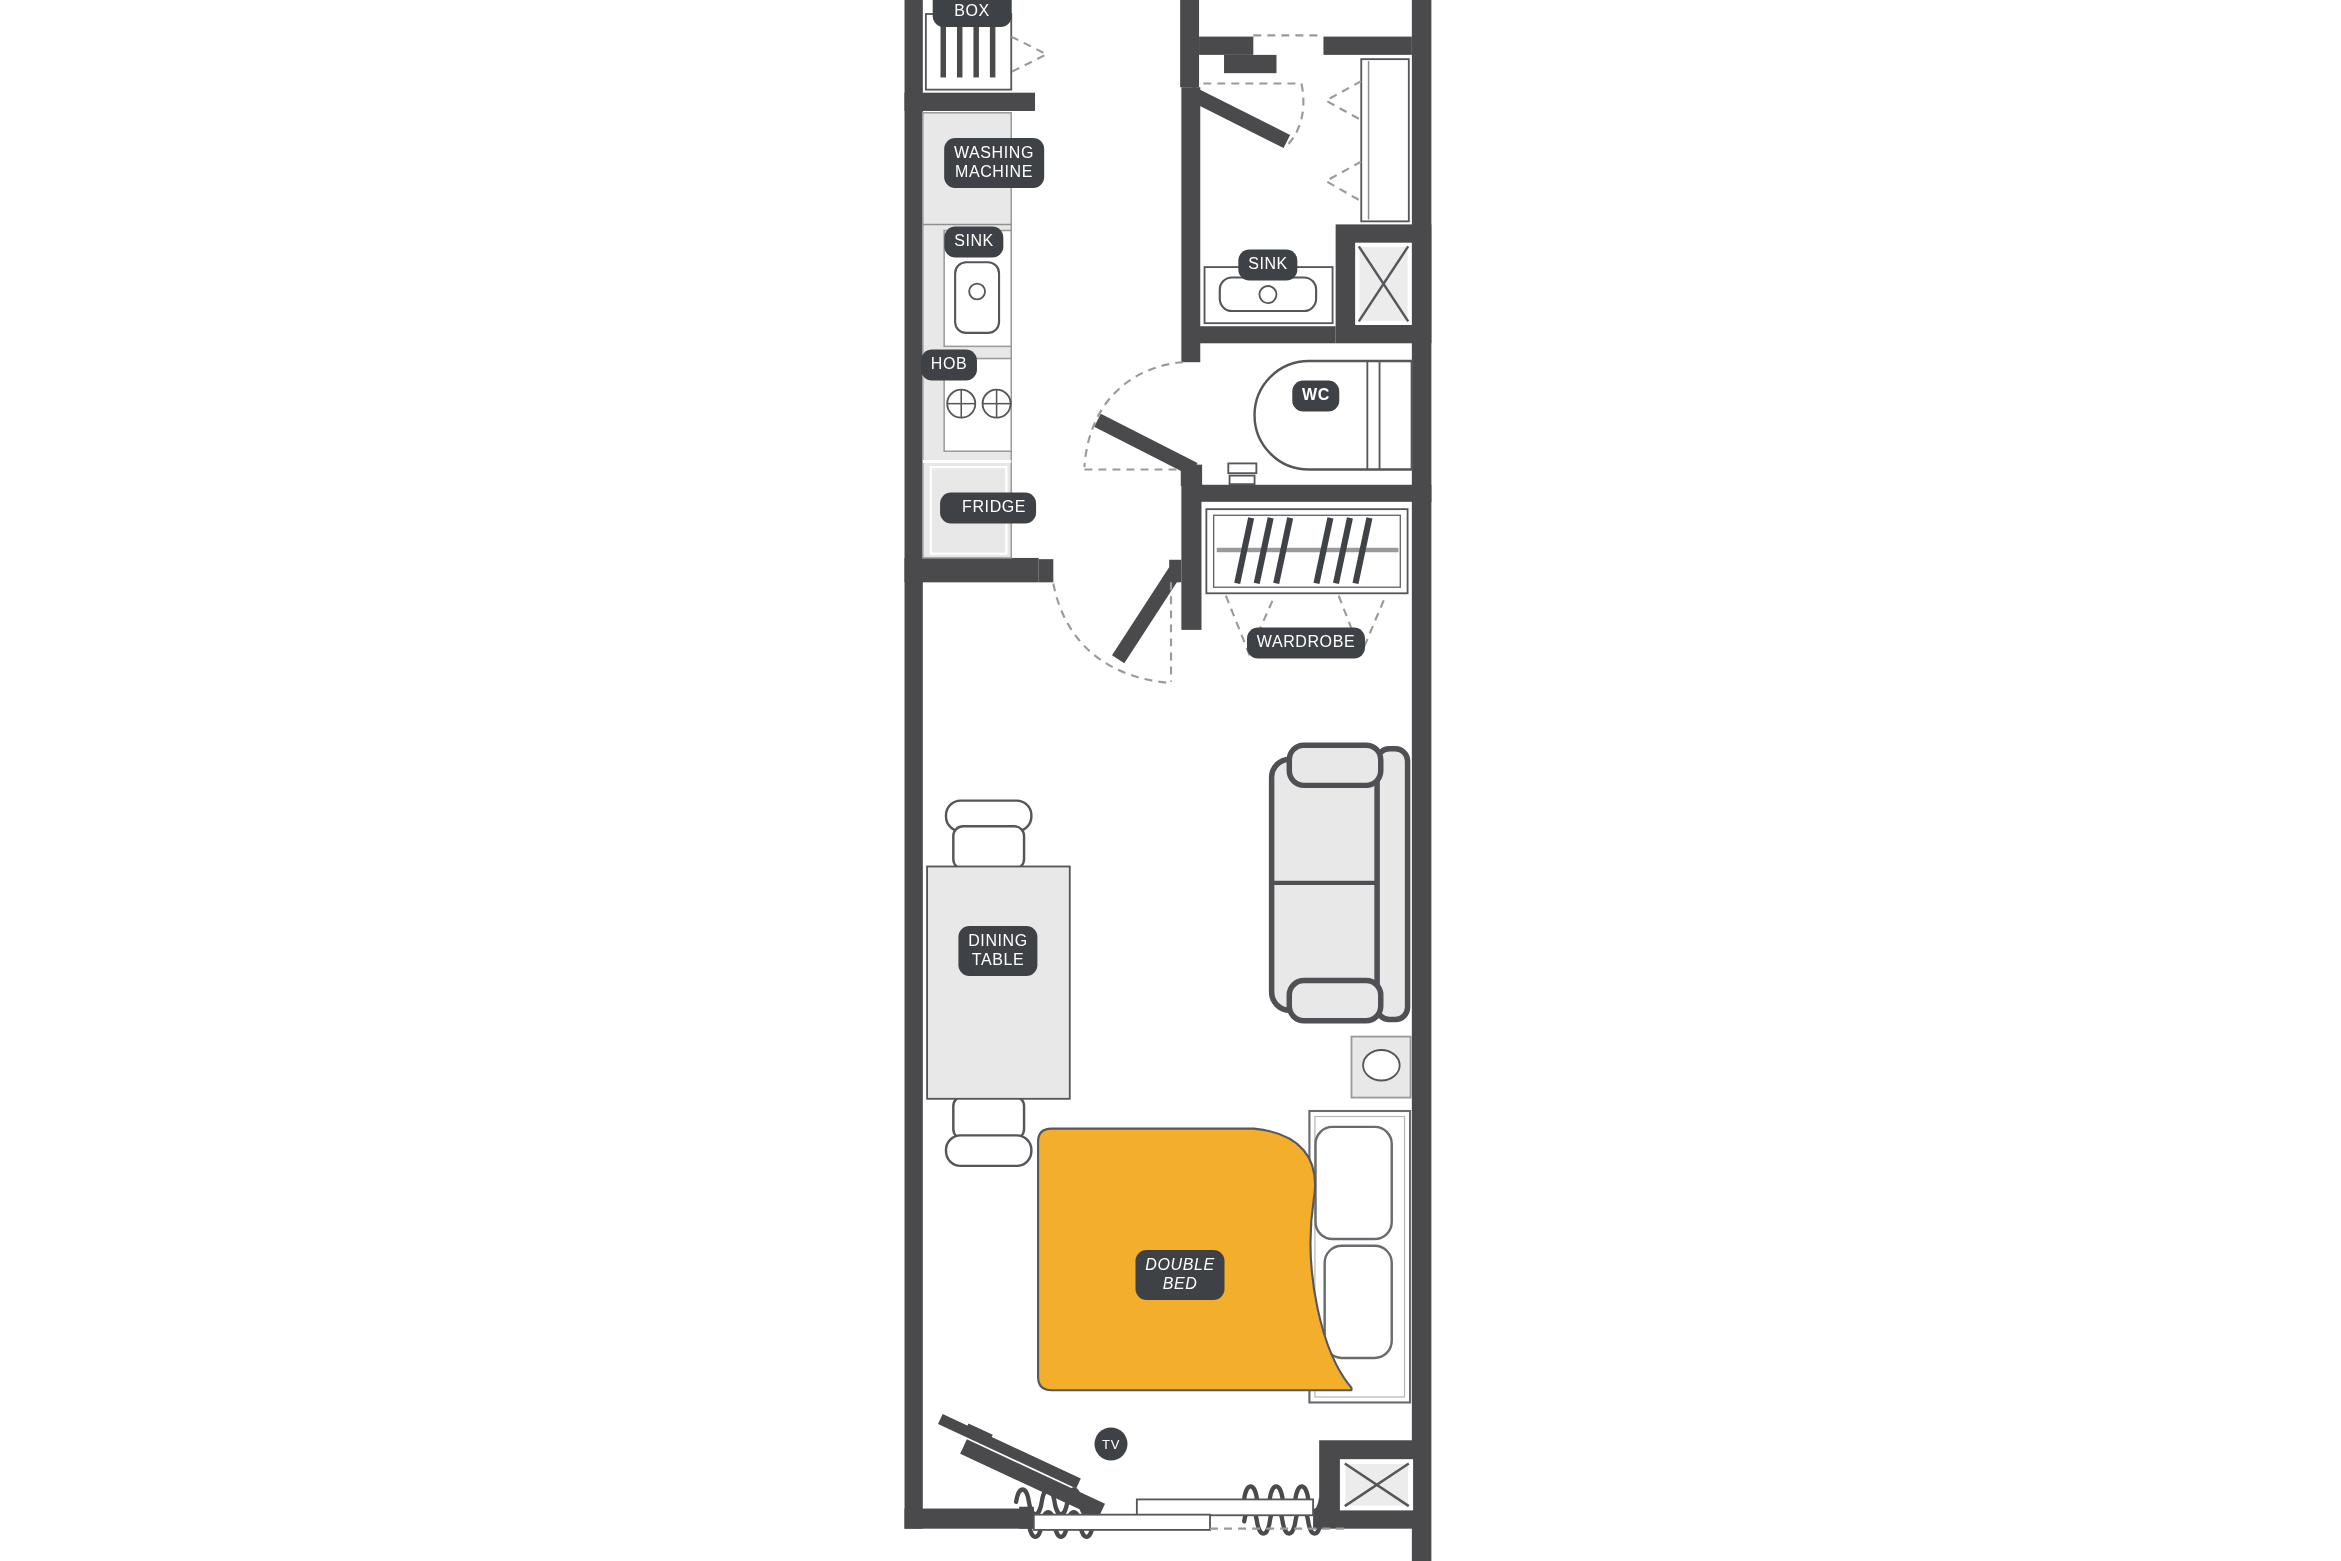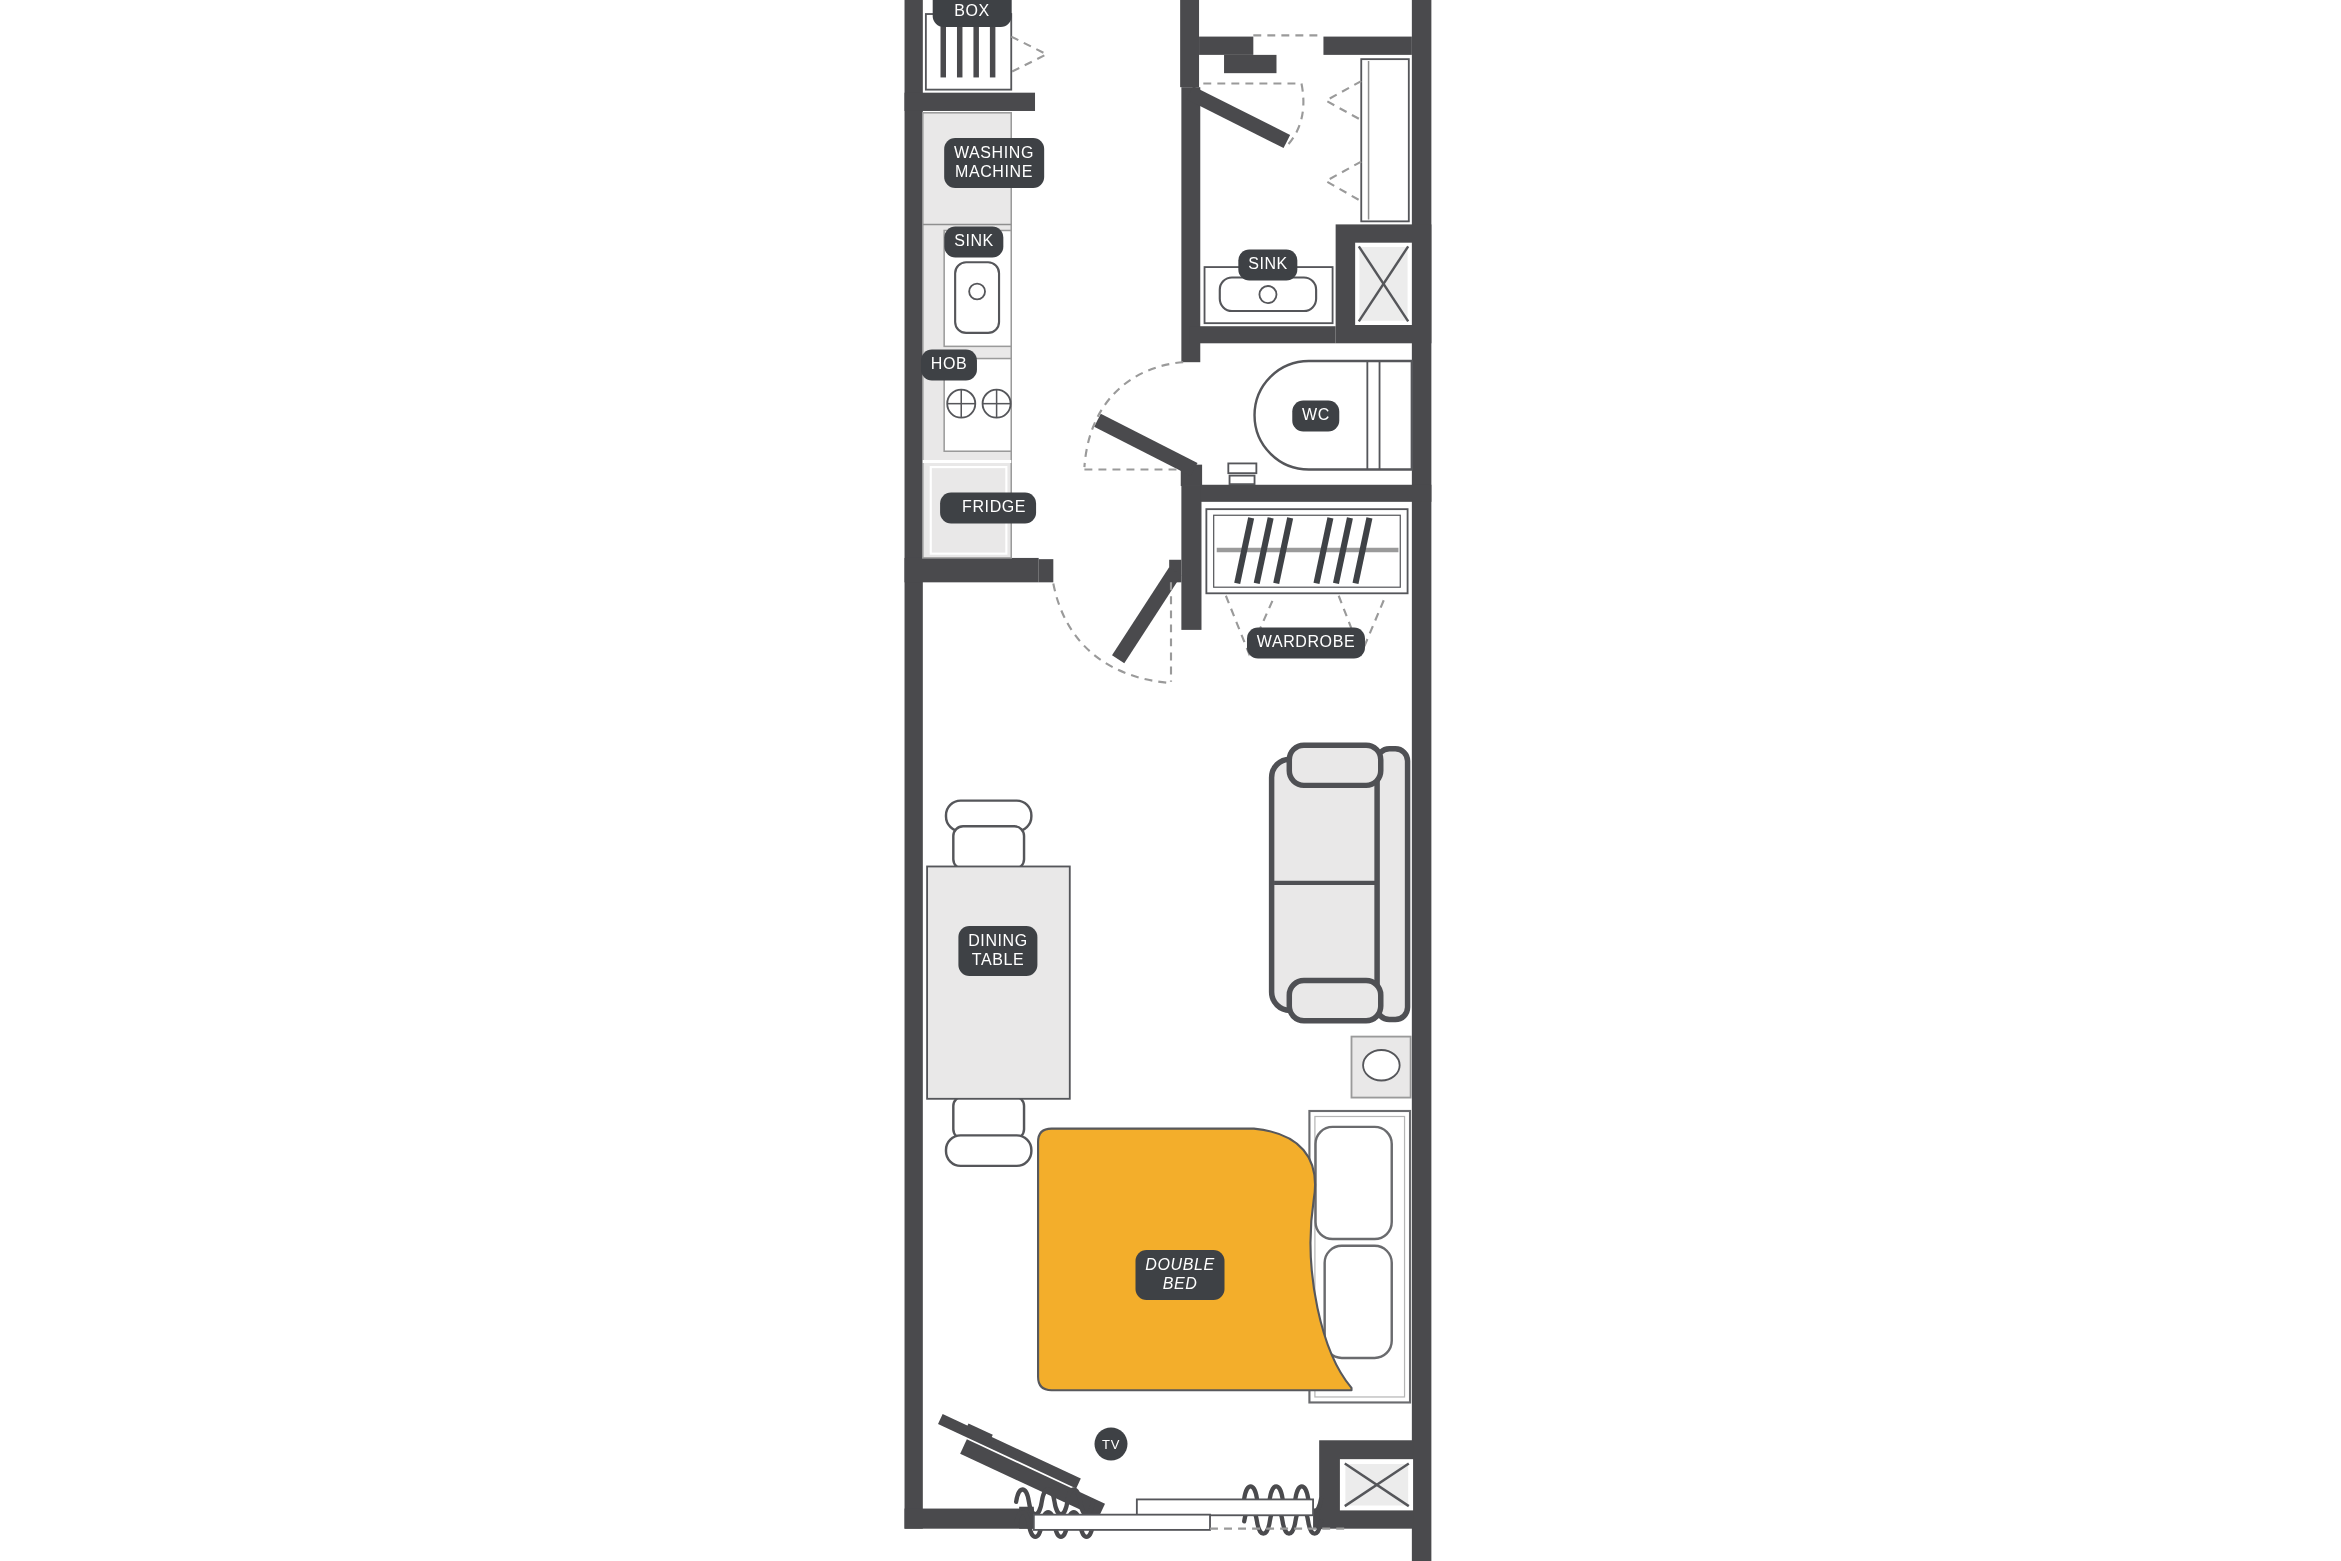--- a/index.html
+++ b/index.html
@@ -194,21 +194,21 @@
 </svg>
 
 <div class="label" style="left:972px;top:2.4px;">SHOES
 BOX</div>
 <div class="label" style="left:994px;top:163px;text-align:center;">WASHING
 MACHINE</div>
 <div class="label" style="left:974px;top:242px;">SINK</div>
 <div class="label" style="left:949px;top:365px;text-align:center;">HOB</div>
 <div class="label" style="left:988px;top:508px;padding-left:22px;">FRIDGE</div>
 <div class="label" style="left:1268px;top:265px;">SINK</div>
-<div class="label" style="left:1316px;top:416px;">WC</div>
+<div class="label" style="left:1316px;top:396px;font-weight:bold;">WC</div>
 <div class="label" style="left:1306px;top:643px;">WARDROBE</div>
 <div class="label" style="left:998px;top:951px;">DINING
 TABLE</div>
 <div class="label" style="left:1180px;top:1275px;font-style:italic;">DOUBLE
 BED</div>
 <div class="label round" style="left:1111px;top:1444px;">TV</div>
 
 </div>
 
 

